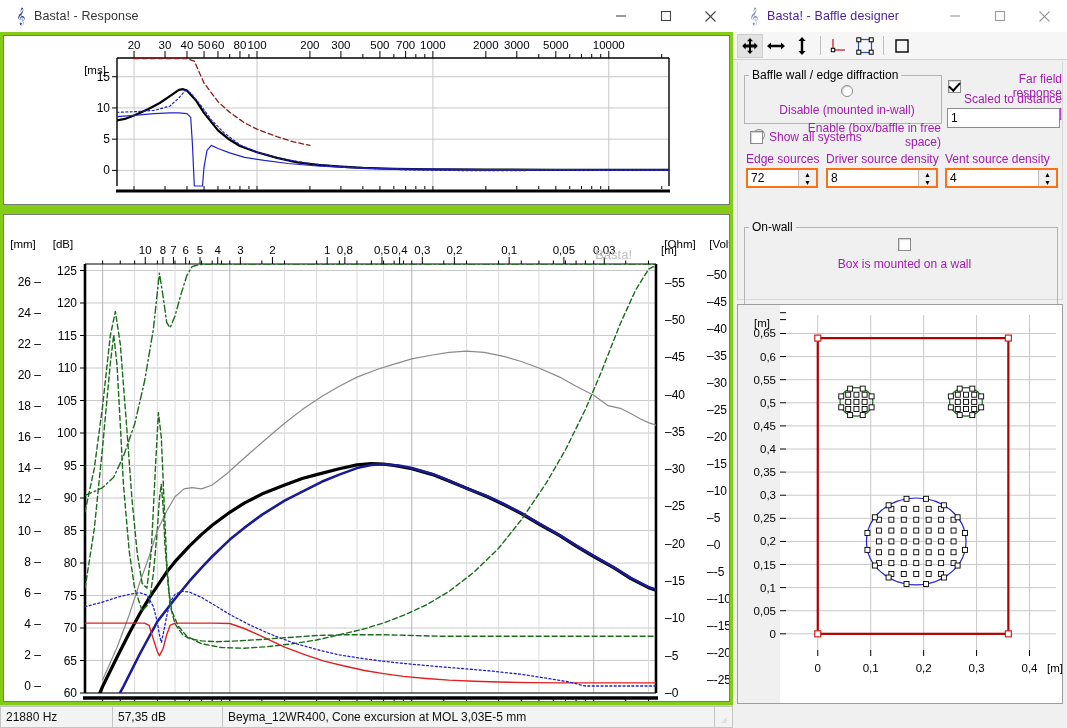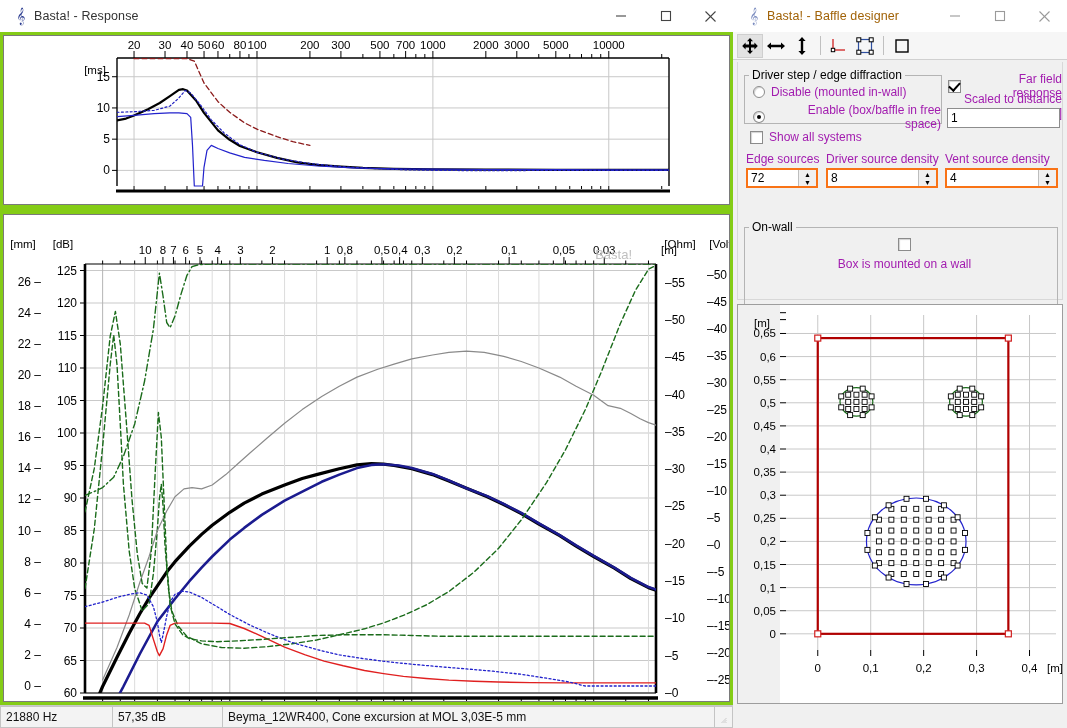--- a/index.html
+++ b/index.html
@@ -4,21 +4,21 @@
 <style>
   html,body{margin:0;padding:0;background:#ffffff;}
   body{width:1067px;height:728px;overflow:hidden;font-family:"Liberation Sans",sans-serif;font-size:12px;color:#000;}
   .app{position:relative;width:1067px;height:728px;background:#2b2b2b;}
 
   
   .win{position:absolute;background:#f0f0f0;border:1px solid #9a9a9a;box-sizing:border-box;}
   .titlebar{height:32px;display:flex;align-items:center;background:#ffffff;border-bottom:1px solid #dcdcdc;}
   .tb-icon{width:26px;margin-left:8px;font-size:15px;color:#2a3b8f;font-family:"DejaVu Serif",serif;text-align:center;}
   .tb-title{flex:1;font-size:12.5px;color:#333;letter-spacing:.1px;}
-  .tb-title.dim{color:#a16207;}
+  .tb-title.dim{color:#4c1d95;}
   .tb-btns{display:flex;height:32px;}
   .tb-btn{width:45px;height:32px;display:flex;align-items:center;justify-content:center;color:#444;font-size:13px;}
   .tb-btn.inactive{color:#9a9a9a;}
   .tb-btn svg{display:block;}
 
   
   #win-left{left:0;top:0;width:733px;height:728px;border:none;background:#ffffff;}
   .client-left{position:absolute;left:0;top:32px;width:733px;height:673px;background:#84cc16;}
 
   .chartbox{position:absolute;background:#fff;border:1px solid #7a7a7a;box-sizing:border-box;}
@@ -523,22 +523,22 @@
       <div class="tool">
         <svg width="16" height="16" viewBox="0 0 16 16">
             <rect x="2" y="2" width="12" height="12" fill="none" stroke="#000" stroke-width="1.4"></rect>
           </svg>
       </div>
     </div>
 
     <div class="panel" id="settings-panel">
 
       <fieldset class="grp" style="left:6px;top:6px;width:198px;height:56px;">
-        <legend>Driver step / edge diffraction</legend>
-        <div class="radio-row" style="margin:3px 0 0 8px;">
+        <legend>Baffle wall / edge diffraction</legend>
+        <div class="radio-row" style="margin:3px 0 0 8px;flex-direction:column;">
           <span class="radio"></span>
           <span class="lbl">Disable (mounted in-wall)</span>
         </div>
         <div class="radio-row" style="margin:4px 0 0 8px;">
           <span class="radio on"></span>
           <span class="lbl">Enable (box/baffle in free space)</span>
         </div>
       </fieldset>
 
       <div class="check-row" style="position:absolute;left:210px;top:10px;">

